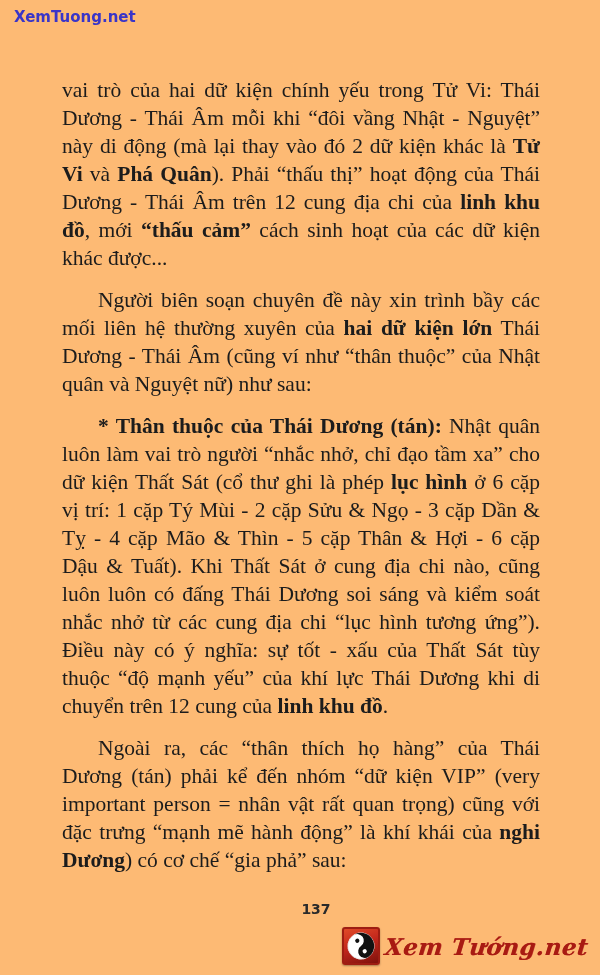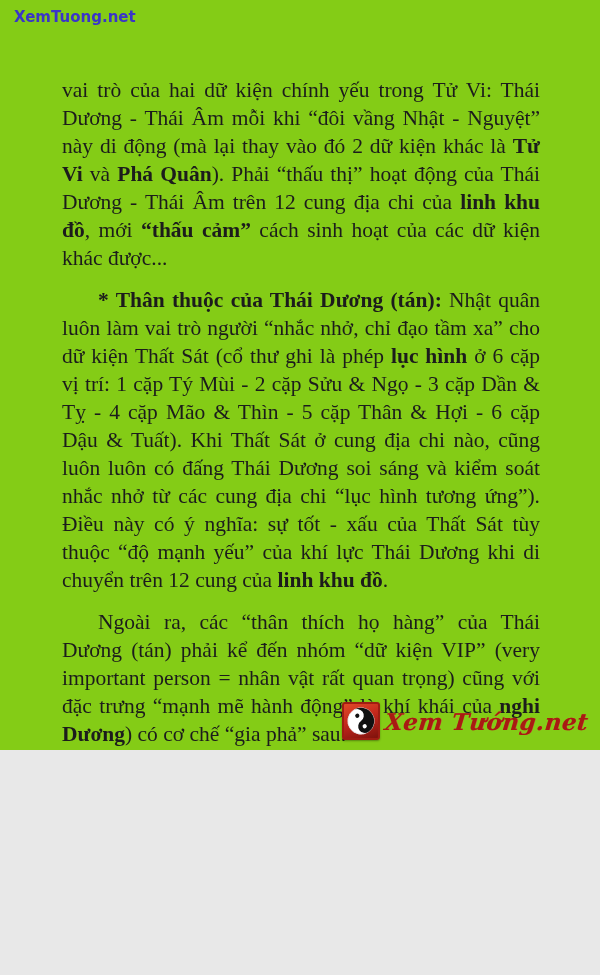--- a/index.html
+++ b/index.html
@@ -1,21 +1,21 @@
 <!DOCTYPE html>
 <html><head>
 <meta charset="utf-8">
 <style>
   * { margin: 0; padding: 0; box-sizing: border-box; }
   html, body { background: #e8e8e8; }
   .page {
     position: relative;
     width: 600px;
-    height: 750px;
-    background: #84cc16;
+    height: 975px;
+    background: #fdba74;
     overflow: hidden;
     font-family: "Liberation Serif", serif;
   }
   .watermark {
     position: absolute;
     left: 14px;
     top: 8px;
     font-family: "DejaVu Sans", sans-serif;
     font-weight: bold;
     font-size: 15px;
@@ -84,20 +84,21 @@
 </style>
 </head>
 <body>
 
 <div class="page">
 
   <a class="watermark">XemTuong.net</a>
 
   <div class="text-body" id="text-body">
       <p><span>vai trò của hai dữ kiện chính yếu trong Tử Vi: Thái Dương - Thái Âm mỗi khi “đôi vầng Nhật - Nguyệt” này di động (mà lại thay vào đó 2 dữ kiện khác là </span><b>Tử Vi</b><span> và </span><b>Phá Quân</b><span>). Phải “thấu thị” hoạt động của Thái Dương - Thái Âm trên 12 cung địa chi của </span><b>linh khu đồ</b><span>, mới </span><b>“thấu cảm”</b><span> cách sinh hoạt của các dữ kiện khác được...</span></p>
+      <p class="indent"><span>Người biên soạn chuyên đề này xin trình bầy các mối liên hệ thường xuyên của </span><b>hai dữ kiện lớn</b><span> Thái Dương - Thái Âm (cũng ví như “thân thuộc” của Nhật quân và Nguyệt nữ) như sau:</span></p>
       <p class="indent"><b>* Thân thuộc của Thái Dương (tán):</b><span> Nhật quân luôn làm vai trò người “nhắc nhở, chỉ đạo tầm xa” cho dữ kiện Thất Sát (cổ thư ghi là phép </span><b>lục hình</b><span> ở 6 cặp vị trí: 1 cặp Tý Mùi - 2 cặp Sửu &amp; Ngọ - 3 cặp Dần &amp; Tỵ - 4 cặp Mão &amp; Thìn - 5 cặp Thân &amp; Hợi - 6 cặp Dậu &amp; Tuất). Khi Thất Sát ở cung địa chi nào, cũng luôn luôn có đấng Thái Dương soi sáng và kiểm soát nhắc nhở từ các cung địa chi “lục hình tương ứng”). Điều này có ý nghĩa: sự tốt - xấu của Thất Sát tùy thuộc “độ mạnh yếu” của khí lực Thái Dương khi di chuyển trên 12 cung của </span><b>linh khu đồ</b><span>.</span></p>
       <p class="indent"><span>Ngoài ra, các “thân thích họ hàng” của Thái Dương (tán) phải kể đến nhóm “dữ kiện VIP” (very important person = nhân vật rất quan trọng) cũng với đặc trưng “mạnh mẽ hành động” là khí khái của </span><b>nghi Dương</b><span>) có cơ chế “gia phả” sau:</span></p>
     </div>
 
   <div class="page-number">137</div>
 
   <a class="site-logo">
     <span class="logo-square">
       <span>
         <svg width="28" height="28" viewBox="0 0 100 100">

